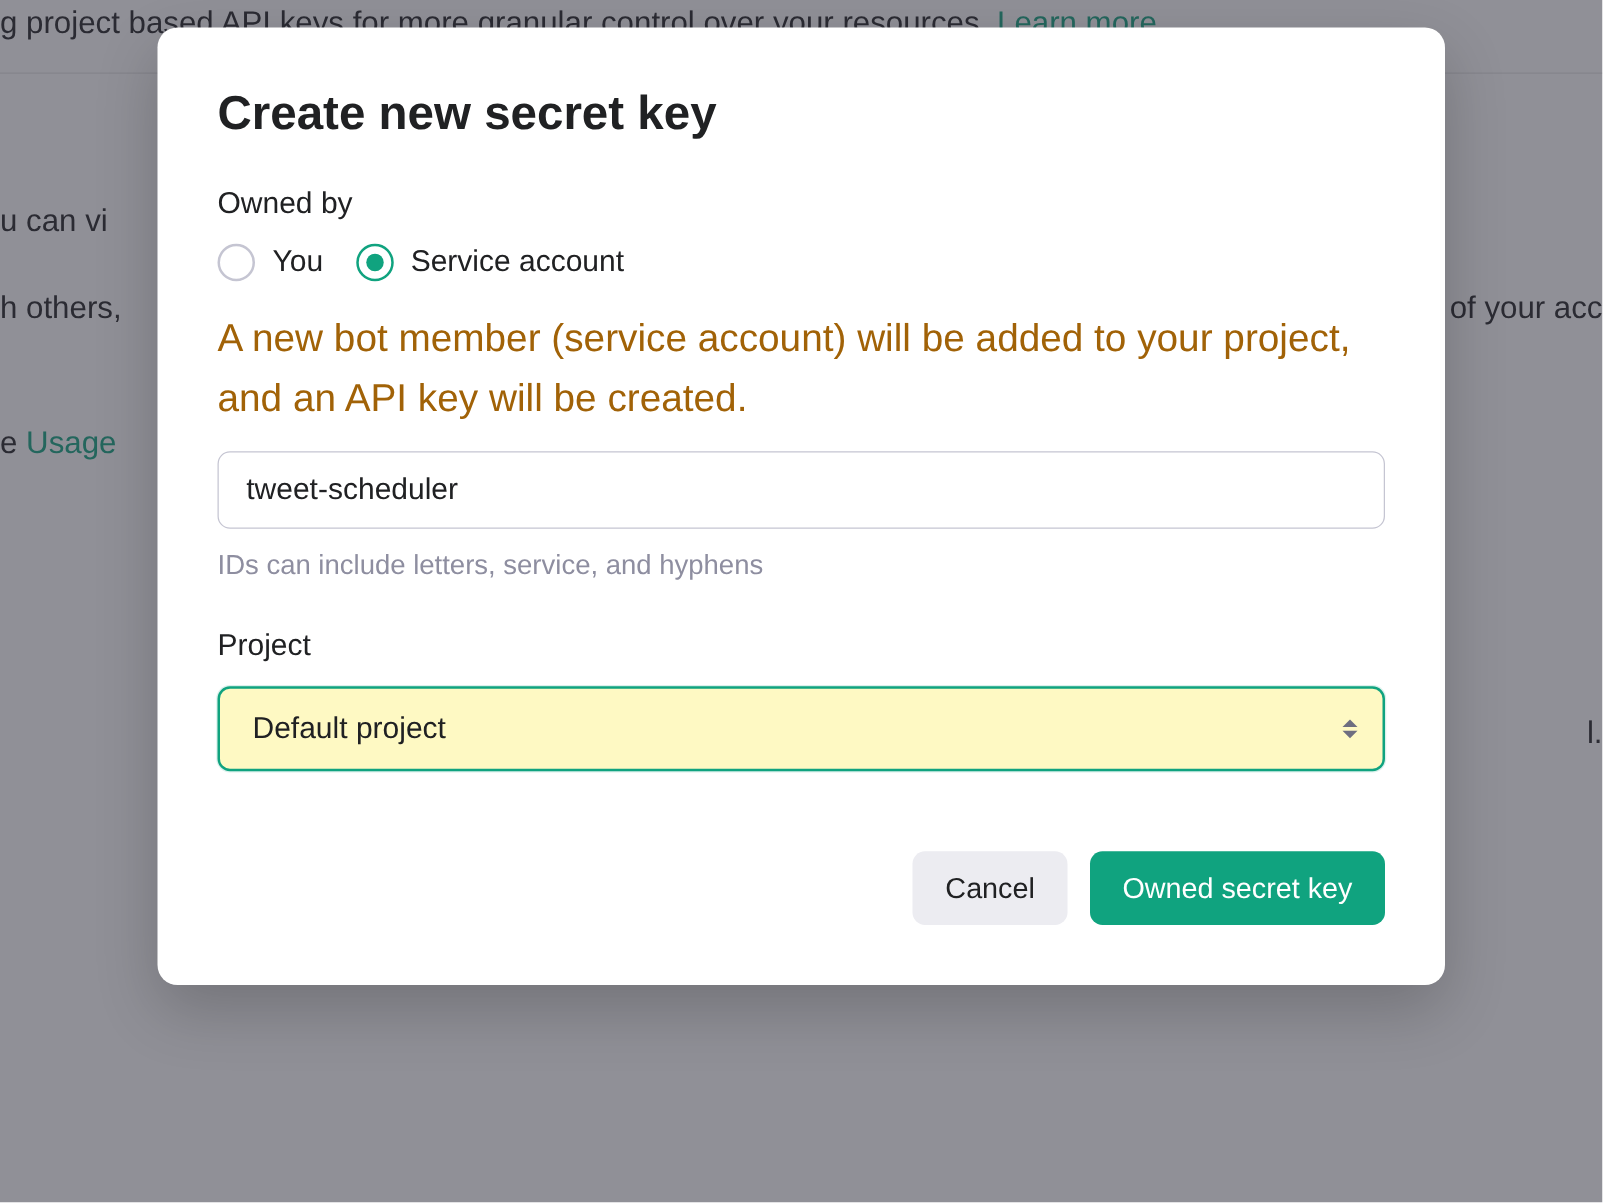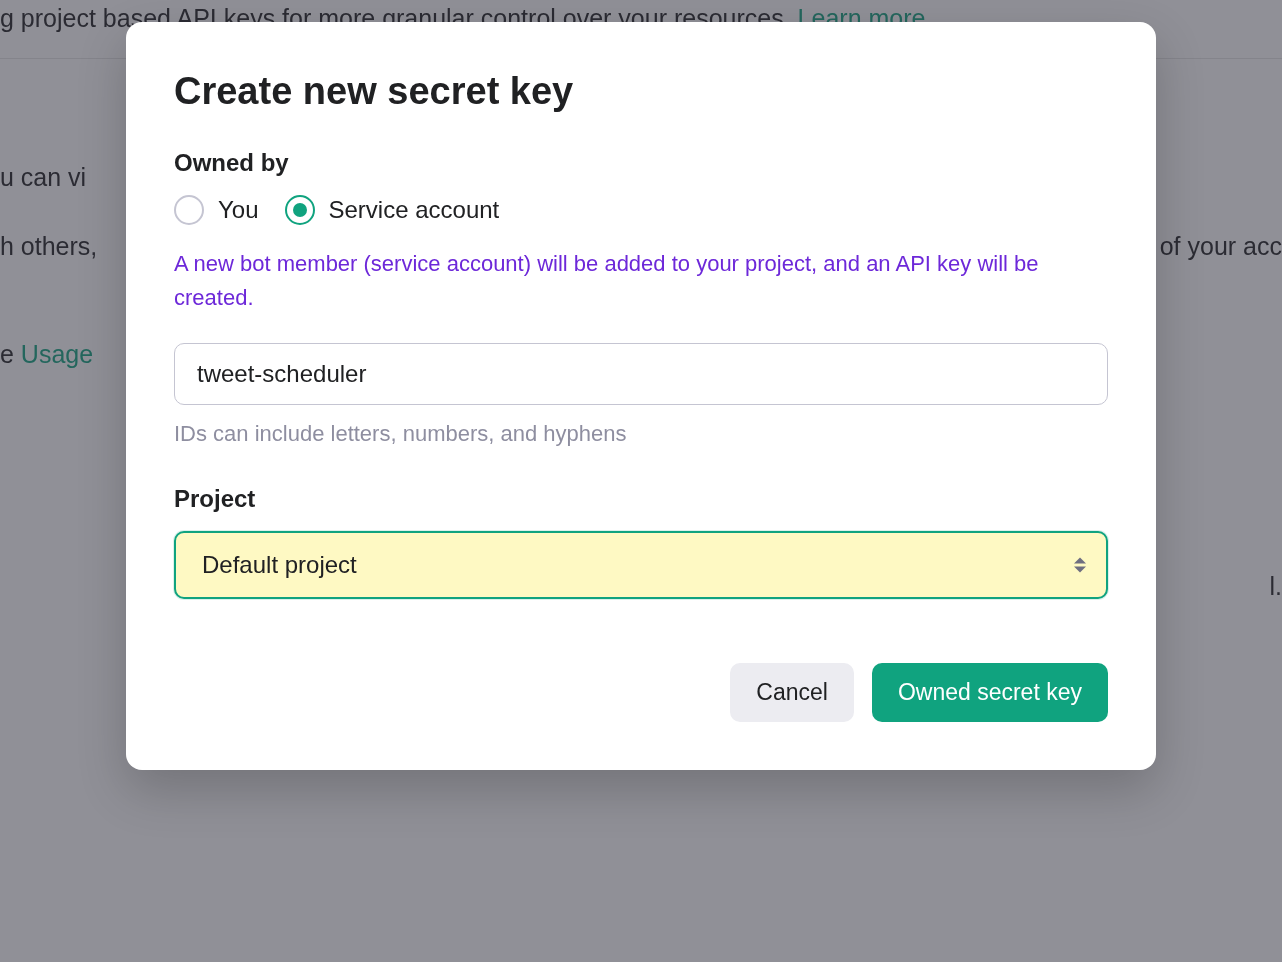--- a/index.html
+++ b/index.html
@@ -62,21 +62,21 @@
       box-shadow: 0 20px 50px rgba(0,0,0,0.2);
     }
     .modal-title {
       font-size: 38px;
       font-weight: 700;
       color: #202123;
       margin-bottom: 36px;
     }
     .section-label {
       font-size: 24px;
-      font-weight: 700;
+      font-weight: 400;
       color: #202123;
       margin-bottom: 18px;
     }
     .radio-row {
       display: flex;
       align-items: center;
       gap: 26px;
       margin-bottom: 22px;
     }
     .radio-option {
@@ -102,24 +102,24 @@
       width: 14px;
       height: 14px;
       background: #10a37f;
       border-radius: 50%;
     }
     .radio-label {
       font-size: 24px;
       color: #202123;
     }
     .description {
-      font-size: 22px;
-      color: #6d28d9;
+      font-size: 31px;
+      color: #a16207;
       line-height: 1.55;
-      margin-bottom: 28px;
+      margin-bottom: 18px;
     }
     .text-input {
       width: 100%;
       padding: 16px 22px;
       font-size: 24px;
       color: #202123;
       border: 1px solid #c5c5d2;
       border-radius: 10px;
       outline: none;
       font-family: inherit;
@@ -240,21 +240,21 @@
         </div>
         <span class="radio-label">Service account</span>
       </div>
     </div>
 
     <p class="description">A new bot member (service account) will be added to your project, and an API key will be created.</p>
 
 
     <input type="text" class="text-input" value="tweet-scheduler" style="">
 
-    <div class="helper-text">IDs can include letters, numbers, and hyphens</div>
+    <div class="helper-text">IDs can include letters, service, and hyphens</div>
 
     <div class="section-label">Project</div>
 
     <div class="select-wrap">
       <div class="select-box">
         <span>Default project</span>
       </div>
       <div class="select-caret">
         <div class="caret-up"></div>
         <div class="caret-down"></div>

